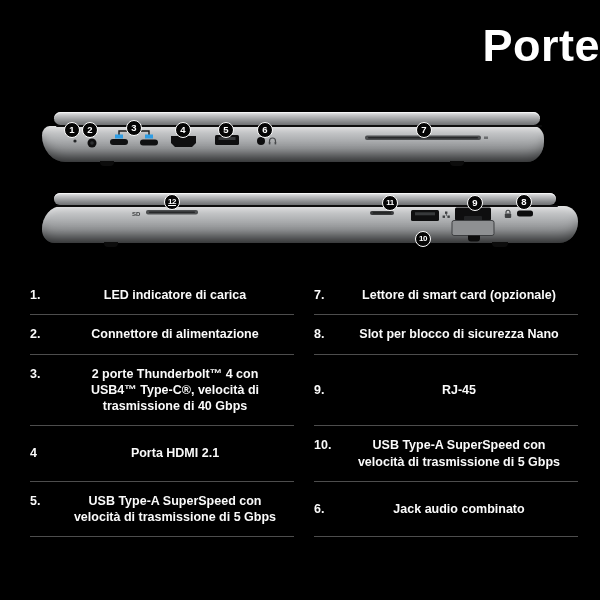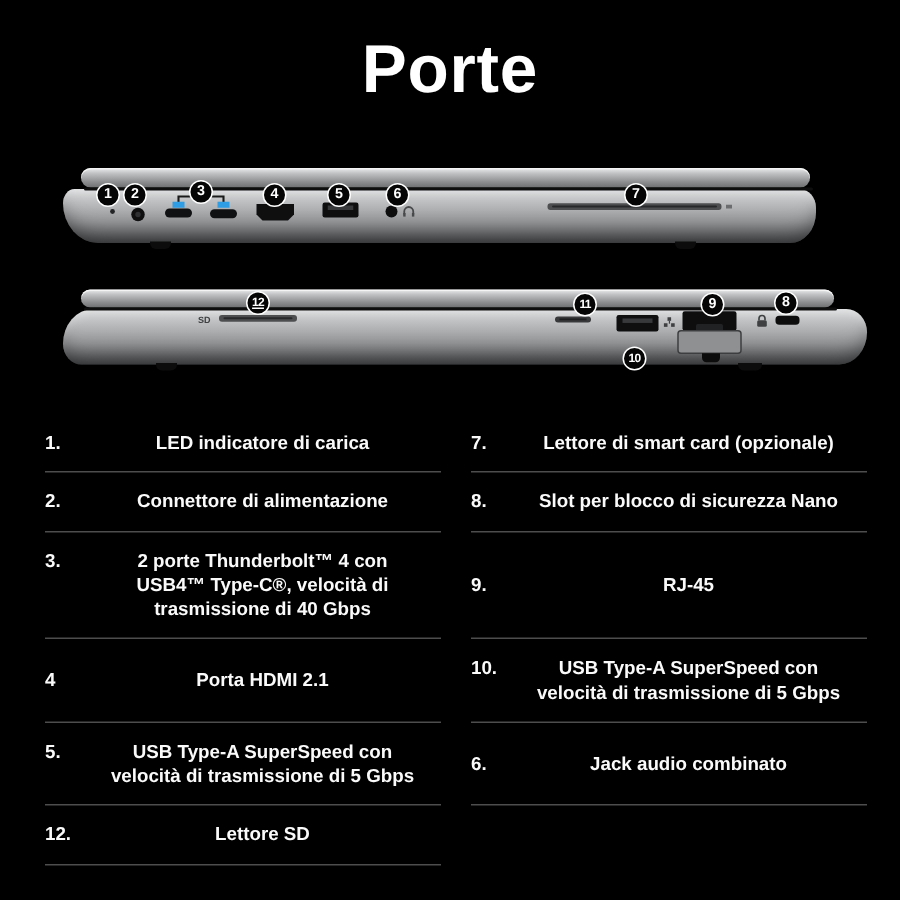--- a/index.html
+++ b/index.html
@@ -2,21 +2,21 @@
 <html><head>
 <meta charset="utf-8">
 <style>
   html,body{margin:0;padding:0;background:#000;}
   body{
     width:600px;height:600px;position:relative;overflow:hidden;
     font-family:"Liberation Sans","DejaVu Sans",sans-serif;color:#fafafa;
   }
   
   .page-title{
-    position:absolute;top:20px;left:0;width:600px;text-align:center;
+    position:absolute;top:20px;left:0;width:600px;text-align:right;
     font-size:45px;font-weight:bold;letter-spacing:.5px;color:#fff;
   }
   
   .laptop{position:absolute;}
   .laptop .lid{
     position:absolute;border-radius:7px;
     background:linear-gradient(180deg,#eceded 0%,#c0c1c3 28%,#8b8d8f 72%,#6e7072 100%);
     box-shadow:inset 0 1px 0 #f4f4f5;
   }
   .laptop .seam{position:absolute;background:#0e0e0e;border-radius:2px;}
@@ -219,20 +219,14 @@
 velocità di trasmissione di 5 Gbps</span>
   </div>
     </div>
 
   <div class="cell">
       <div class="inner">
     <span class="num">6.</span>
     <span class="txt">Jack audio combinato</span>
   </div>
     </div>
-  <div class="cell">
-      <div class="inner">
-    <span class="num">12.</span>
-    <span class="txt">Lettore SD</span>
-  </div>
-    </div>
 
 </div>
 
 </body></html>

